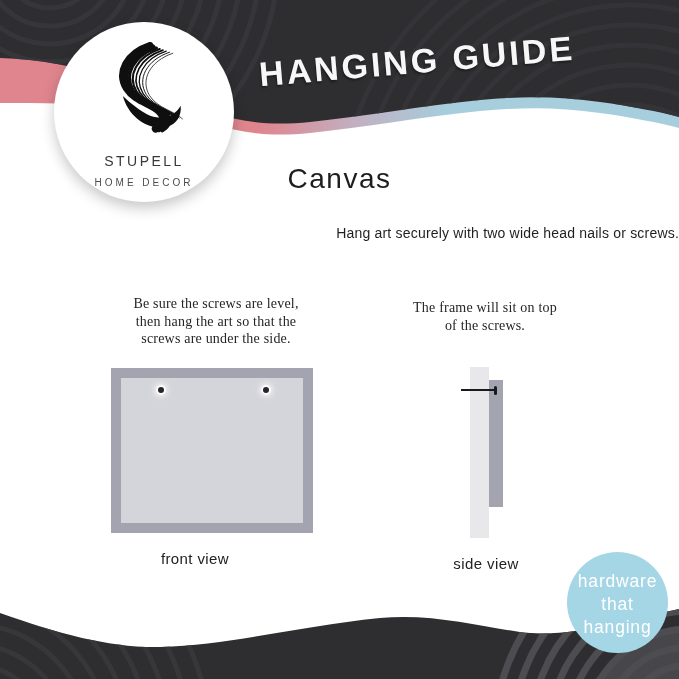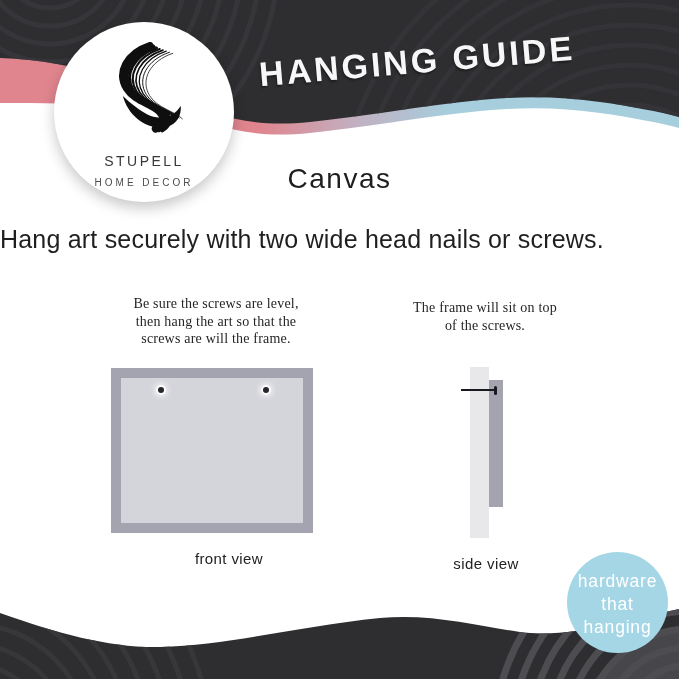--- a/index.html
+++ b/index.html
@@ -19,41 +19,41 @@
   .logo{
     position:absolute;left:54px;top:22px;width:180px;height:180px;border-radius:50%;
     background:#fff;box-shadow:0 6px 14px rgba(0,0,0,.22);text-align:center;
   }
   .logo-swirl{position:absolute;left:44px;top:20px;}
   .brand{position:absolute;left:0;top:131px;width:180px;font-size:14px;letter-spacing:2.5px;color:#383838;}
   .brand-sub{position:absolute;left:0;top:155px;width:180px;font-size:10px;letter-spacing:3px;color:#4c4c4c;}
   
   .product-title{position:absolute;left:0;top:163px;width:679px;text-align:center;
     font-size:28px;font-weight:400;letter-spacing:1.5px;color:#1e1e1e;}
-  .instruction{position:absolute;left:0;top:225px;width:679px;text-align:left;
-    font-size:25px;letter-spacing:.2px;color:#1f1f1f;}
+  .instruction{position:absolute;left:0;top:225px;width:679px;text-align:right;
+    font-size:14px;letter-spacing:.2px;color:#1f1f1f;}
   .note{position:absolute;font-size:14px;line-height:17.5px;text-align:center;color:#252525;letter-spacing:.2px;font-family:Liberation Serif, serif;}
   .note-front{left:106px;top:295px;width:220px;}
   .note-side{left:375px;top:299px;width:220px;}
   
   .front-frame{position:absolute;left:111px;top:368px;width:202px;height:165px;
     background:var(--frame-gray,#a2a2ae);box-sizing:border-box;}
   .front-inner{position:absolute;left:10px;top:10px;right:10px;bottom:10px;background:var(--canvas-gray,#d4d4db);}
   .screw{position:absolute;width:6px;height:6px;border-radius:50%;background:#26262c;
     box-shadow:0 0 0 2px #fbfbfb, 0 0 6px 3px rgba(255,255,255,.95);}
   .screw-left{left:47px;top:19px;}
   .screw-right{left:152px;top:19px;}
   
   .wall-bar{position:absolute;left:470px;top:367px;width:19px;height:171px;background:var(--wall-gray,#e8e8ea);}
   .frame-bar{position:absolute;left:489px;top:380px;width:14px;height:127px;background:var(--frame-gray,#a8a8b3);}
   .nail{position:absolute;left:461px;top:389px;width:35px;height:2px;background:var(--nail-dark,#191922);}
   .nail-head{position:absolute;left:494px;top:386px;width:3px;height:9px;border-radius:2px;background:var(--nail-dark,#191922);}
   
   .caption{position:absolute;font-size:15px;letter-spacing:.4px;color:#222;text-align:center;}
-  .caption-front{left:128px;top:550px;width:202px;}
+  .caption-front{left:94px;top:550px;width:202px;}
   .caption-side{left:416px;top:555px;width:140px;}
   
   .footer-svg{position:absolute;left:0;top:604px;}
   .badge{
     position:absolute;left:567px;top:552px;width:101px;height:101px;border-radius:50%;
     background:var(--badge-blue,#a5d6e6);display:flex;flex-direction:column;justify-content:center;
     align-items:center;padding-top:4px;box-sizing:border-box;z-index:5;
   }
   .badge span{display:block;font-size:17.5px;line-height:23px;letter-spacing:.8px;color:#fff;}
 </style>
@@ -126,21 +126,21 @@
     <div class="brand">STUPELL</div>
     <div class="brand-sub">HOME DECOR</div>
   </div>
 
   <div class="product-title">Canvas</div>
   <div class="instruction">Hang art securely with two wide head nails or screws.</div>
 
   <div class="note note-front">
     <span>Be sure the screws are level,</span><br>
     <span>then hang the art so that the</span><br>
-    <span>screws are will the frame.</span>
+    <span>screws are under the side.</span>
   </div>
   <div class="note note-side">
     <span>The frame will sit on top</span><br>
     <span>of the screws.</span>
   </div>
 
   <div class="front-frame">
     <div class="front-inner"></div>
     <div class="screw screw-left"></div>
     <div class="screw screw-right"></div>

